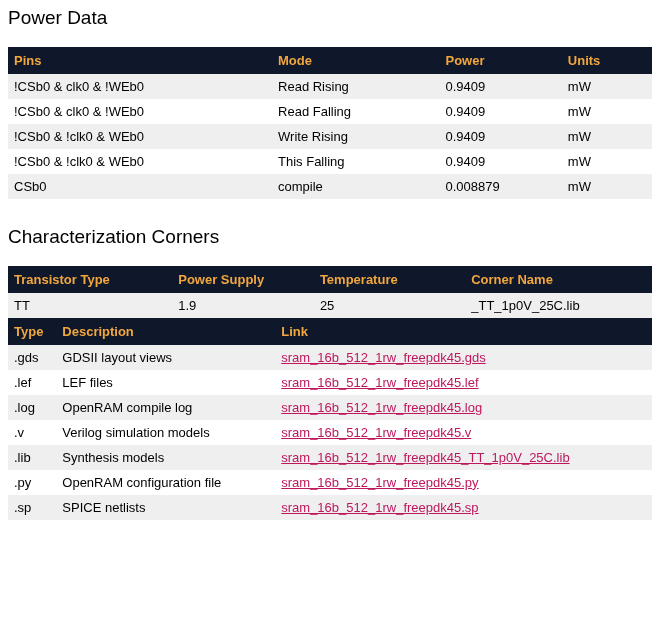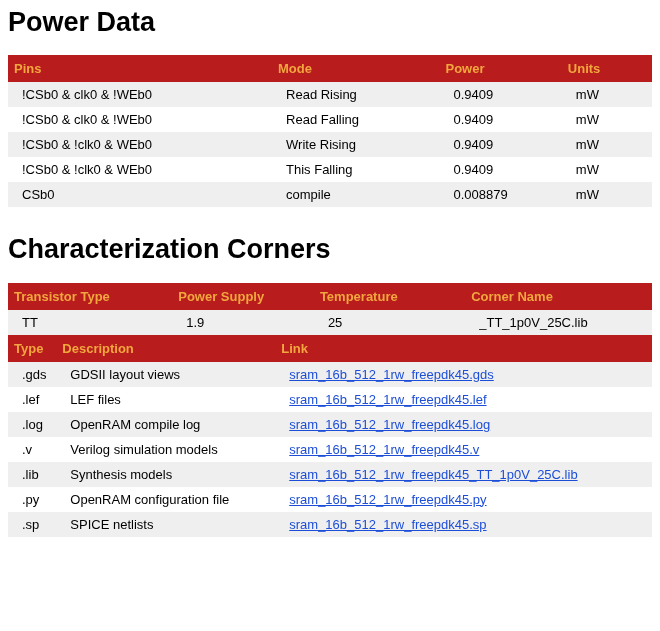--- a/index.html
+++ b/index.html
@@ -9,61 +9,61 @@
   }
   body {
     width: 660px;
     font-family: "Liberation Sans", sans-serif;
     color: #000000;
   }
   .page {
     margin: 8px;
   }
   h2.section-title {
-    font-size: 27px;
-    font-weight: bold;
+    font-size: 19px;
+    font-weight: normal;
     color: #000000;
     margin: 28px 0 19px 0;
     line-height: 1.05;
     letter-spacing: 0;
   }
   h2.section-title.first {
     margin-top: 2px;
   }
   table.data-table {
     width: 100%;
     border-collapse: collapse;
     table-layout: fixed;
     font-size: 13px;
   }
   table.data-table thead th {
-    background: #b91c1c;
+    background: #0f172a;
     color: #F2A73E;
     font-weight: bold;
     text-align: left;
     padding: 7px 6px 7px 6px;
     font-size: 13px;
     line-height: 13px;
   }
   table.data-table tbody td {
-    padding: 6px 14px;
+    padding: 6px 6px;
     line-height: 13px;
     color: #000000;
     vertical-align: middle;
     overflow: hidden;
     white-space: nowrap;
   }
   table.data-table tbody tr:nth-child(odd) {
     background: #EFEFF0;
   }
   table.data-table tbody tr:nth-child(even) {
     background: #ffffff;
   }
   a.file-link {
-    color: #1d4ed8;
+    color: #be185d;
     text-decoration: underline;
   }
   
   .col-power-pins   { width: 41%; }
   .col-power-mode   { width: 26%; }
   .col-power-power  { width: 19%; }
   .col-power-units  { width: 14%; }
 
   .col-corner-tt    { width: 25.5%; }
   .col-corner-ps    { width: 22%; }

